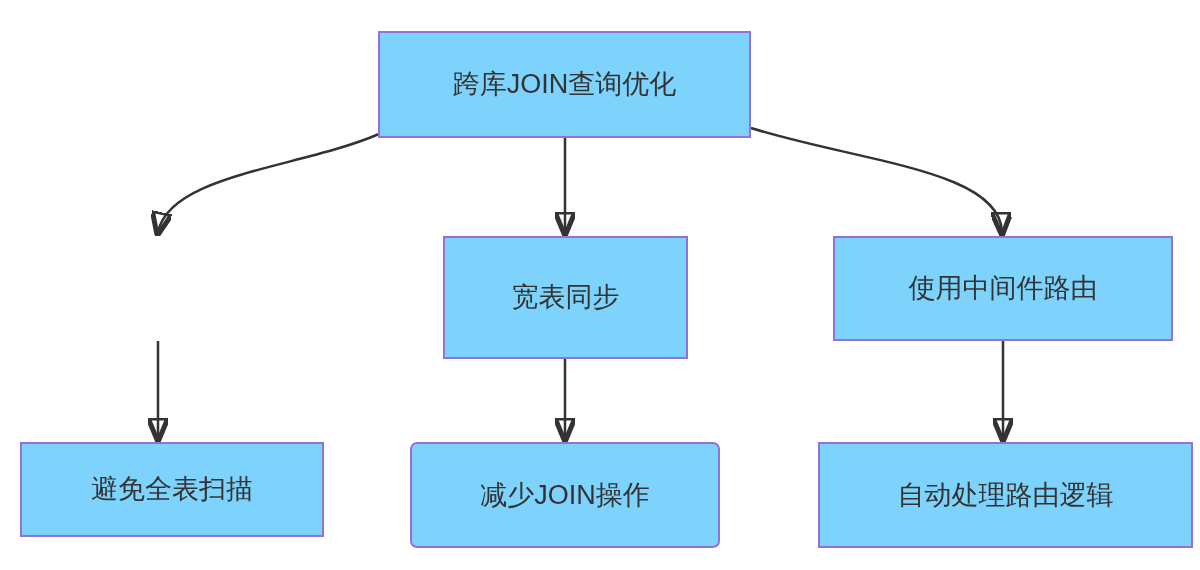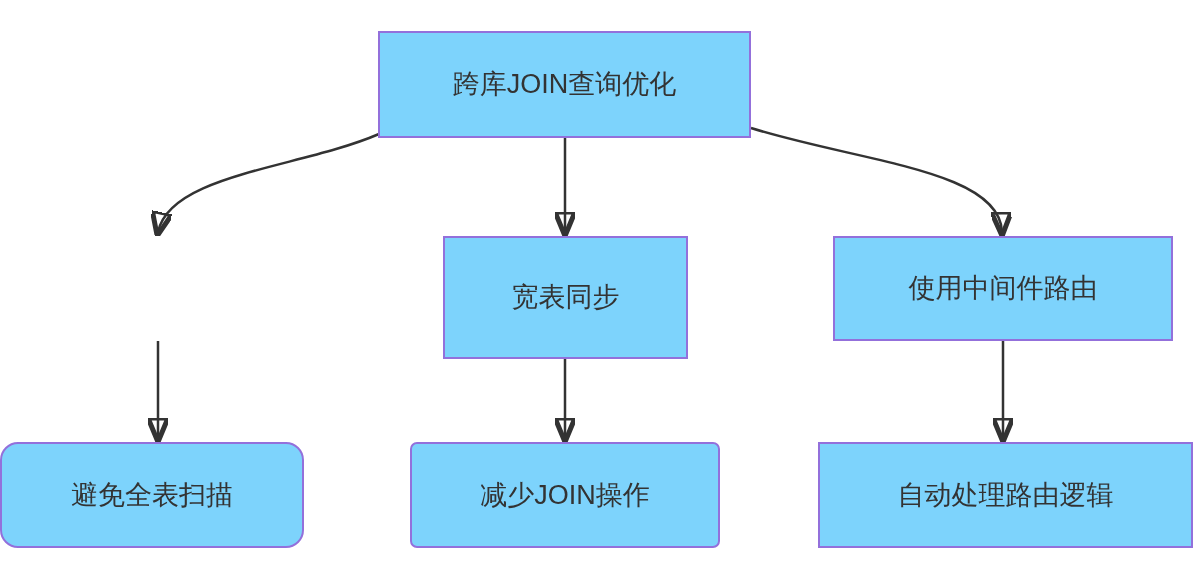--- a/index.html
+++ b/index.html
@@ -39,21 +39,21 @@
     justify-content: center;
     font-size: 27px;
     line-height: 1.2;
     text-align: center;
     white-space: nowrap;
   }
   .node-root  { left: 378px; top: 31px;  width: 373px; height: 107px; }
   .node-biz   { left: 20px;  top: 236px; width: 276px; height: 105px; }
   .node-wide  { left: 443px; top: 236px; width: 245px; height: 123px; }
   .node-mw    { left: 833px; top: 236px; width: 340px; height: 105px; }
-  .node-scan  { left: 0;   top: 442px; width: 304px; height: 106px; border-radius: 18px; }
+  .node-scan  { left: 20px;   top: 442px; width: 304px; height: 95px; }
   .node-join  { left: 410px; top: 442px; width: 310px; height: 106px; border-radius: 7px; }
   .node-route { left: 818px; top: 442px; width: 375px; height: 106px; }
 </style>
 </head>
 <body>
 
 <div class="canvas">
 
   <svg class="edges" viewBox="0 0 1200 570" xmlns="http://www.w3.org/2000/svg">
     <defs>

